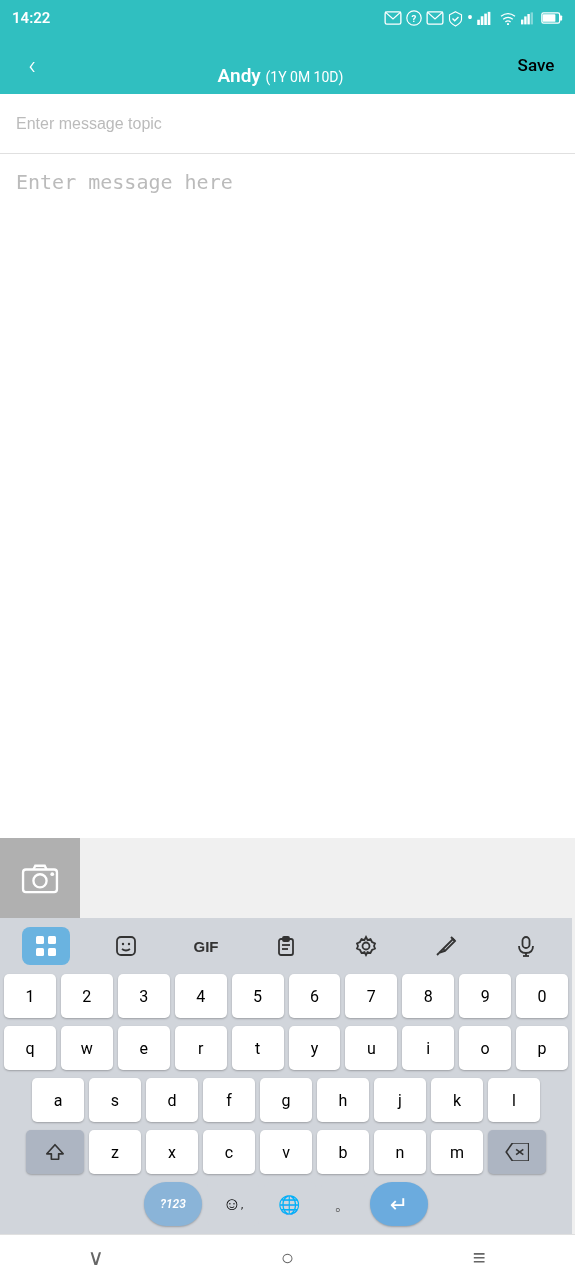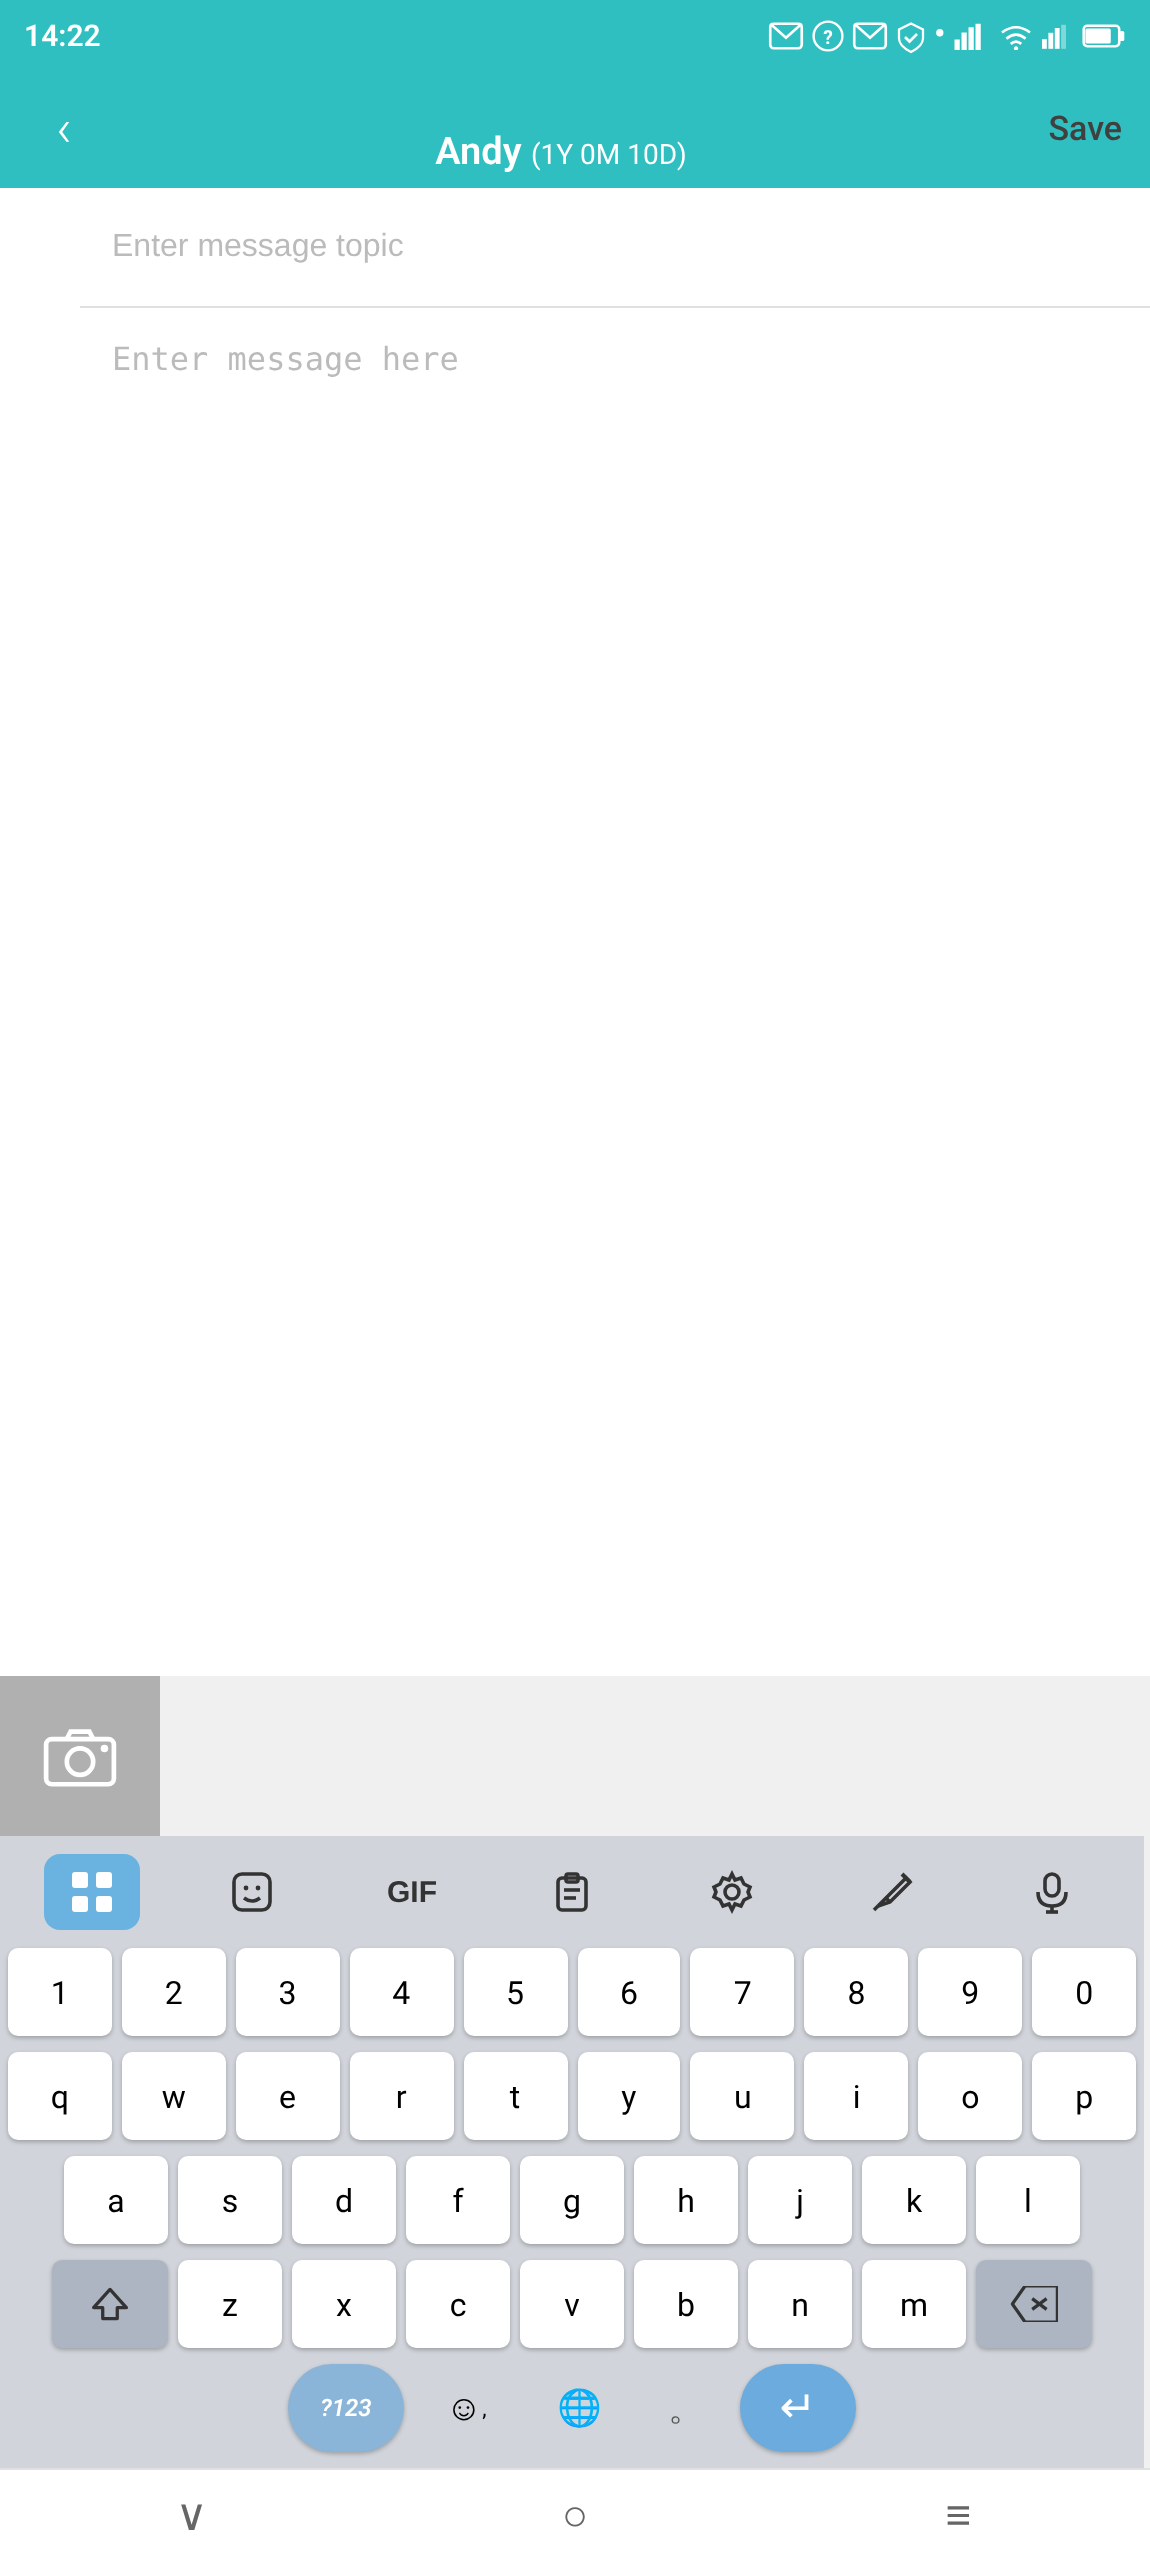--- a/index.html
+++ b/index.html
@@ -60,53 +60,52 @@
       font-weight: 600;
       text-align: center;
       flex: 1;
       margin-top: 20px;
     }
     .top-bar-title span.duration {
       font-size: 14px;
       font-weight: 400;
     }
     .save-btn {
-      color: #404040;
+      color: #000000;
       font-size: 17px;
       font-weight: 500;
       cursor: pointer;
       width: 50px;
-      text-align: right;
+      text-align: center;
     }
 
     
     .content-area {
       background: #fff;
       flex: 1;
       display: flex;
       flex-direction: column;
-      padding-left: 40px;
     }
 
     .topic-input {
       border: none;
       border-bottom: 1px solid #e0e0e0;
       padding: 18px 16px;
       font-size: 16px;
       color: #aaa;
       outline: none;
       width: 100%;
       height: 60px;
     }
     .topic-input::placeholder { color: #bbb; }
 
     .message-input {
       border: none;
       padding: 16px;
-      font-size: 16px;
+      font-size: 20px;
       color: #aaa;
       outline: none;
       width: 100%;
       flex: 1;
       resize: none;
       min-height: 460px;
     }
     .message-input::placeholder { color: #bbb; }
 
     

